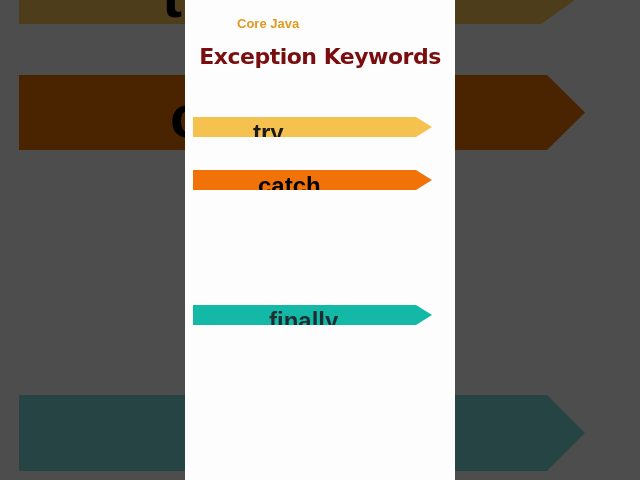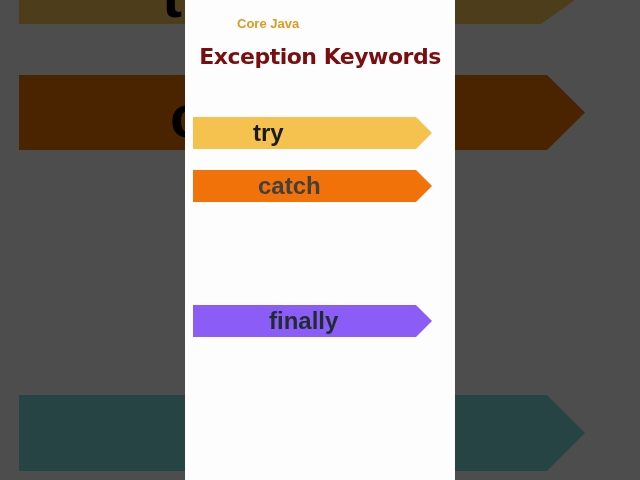--- a/index.html
+++ b/index.html
@@ -22,21 +22,21 @@
   .subtitle {
     position:absolute; left:18px; top:16px;
     font-size:13px; font-weight:bold;margin-left:34px;
   }
   .title {
     position:absolute; left:0; width:270px; top:44px; text-align:center;
     font-size:22px; font-weight:bold;
     font-family:"DejaVu Sans", sans-serif; letter-spacing:-0.5px;
   }
   .arrow {
-    position:absolute; left:8px; width:239px; height:32px;
+    position:absolute; left:8px; width:239px; height:20px;
     clip-path: polygon(0 0, calc(100% - 16px) 0, 100% 50%, calc(100% - 16px) 100%, 0 100%);
   }
   .arrow-label {
     position:absolute; top:0; line-height:32px;
     font-size:24px; font-weight:bold;
   }
 </style>
 </head>
 <body>
 
@@ -48,19 +48,19 @@
 
 <div class="panel">
   <div class="subtitle" style="color:#e09a20;">Core Java</div>
   <div class="title" style="color:#7a0e0e;">Exception Keywords</div>
 
   <div class="arrow" style="top:117px; background:#f6c24f;">
     <span class="arrow-label" style="left:60px; color:#1a1a1a;">try</span>
   </div>
 
   <div class="arrow" style="top:170px; background:#f07208;">
-    <span class="arrow-label" style="left:65px; color:#404040;">catch</span>
+    <span class="arrow-label" style="left:65px; color:#000000;">catch</span>
   </div>
 
-  <div class="arrow" style="top:305px; background:#8b5cf6;">
+  <div class="arrow" style="top:305px; background:#14b8a6;">
     <span class="arrow-label" style="left:76px; color:#1f2d33;">finally</span>
   </div>
 </div>
 
 </body></html>

